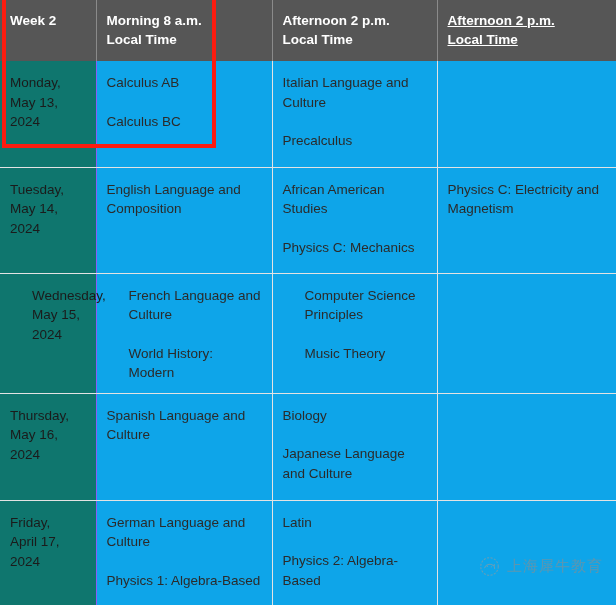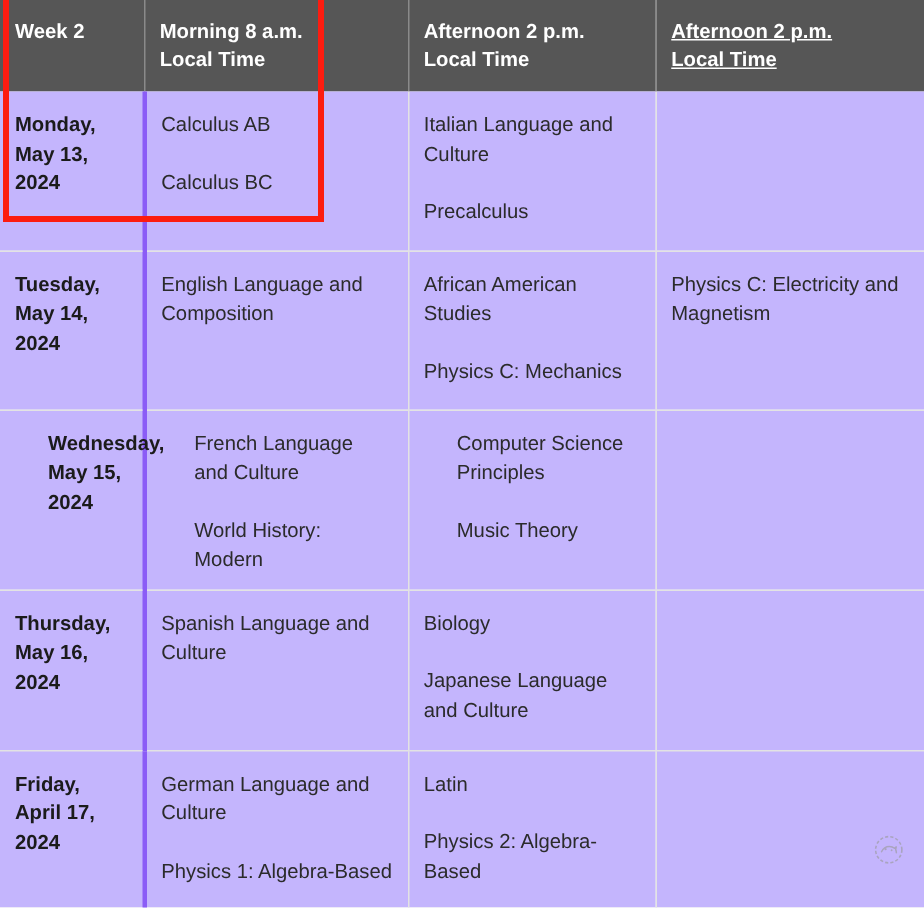--- a/index.html
+++ b/index.html
@@ -49,30 +49,30 @@
   thead th:last-child { border-right: none; text-decoration: underline; }
 
   tbody td {
     vertical-align: top;
     font-size: 13.5px;
     line-height: 19.5px;
     color: #2b2b2b;
     padding: 12px 10px 10px 10px;
     border-bottom: 1px solid #e3e3e3;
     border-right: 1px solid #e3e3e3;
-    background: #c4b5fd;
+    background: #0ea5e9;
     box-sizing: border-box;
   }
   tbody td:last-child { border-right: none; margin-top: 29px; }
 
   tbody td.daycell {
-    background: #c4b5fd;
-    font-weight: bold;
+    background: #0f766e;
+    font-weight: normal;
     color: #1b1b1b;
-    border-right: 3px solid #8b5cf6;
+    border-right: 1px solid #8b5cf6;
   }
 
   tbody tr.r-mon td { height: 106px; }
   tbody tr.r-tue td { height: 106px; }
   tbody tr.r-wed td { height: 106px; padding-left: 32px; }
   tbody tr.r-thu td { height: 107px; }
   tbody tr.r-fri td { height: 105px; }
 
   .exam-line { display: block; }
   .exam-gap { display: block; height: 19px; }
@@ -247,15 +247,16 @@
 
   <div id="watermark">
     <span class="wm-logo">
       <svg viewBox="0 0 24 24" width="21" height="21" aria-hidden="true">
         <circle cx="12" cy="12" r="10" fill="none" stroke="#9a9a9a" stroke-width="1.2" stroke-dasharray="2.4 1.6"></circle>
         <path d="M6.5 13.5c1.2-2.6 3.4-4 6-4 1.6 0 2.9.5 3.9 1.4l1.3-1.1-.4 2.1c.3.7.5 1.5.5 2.3" fill="none" stroke="#9a9a9a" stroke-width="1.15" stroke-linecap="round" stroke-linejoin="round"></path>
         <circle cx="9.6" cy="11.6" r="0.85" fill="#9a9a9a"></circle>
         <circle cx="14.2" cy="12.4" r="0.7" fill="#9a9a9a"></circle>
       </svg>
     </span>
+    <span class="wm-text">上海犀牛教育</span>
   </div>
 
 </div>
 
 </body></html>

